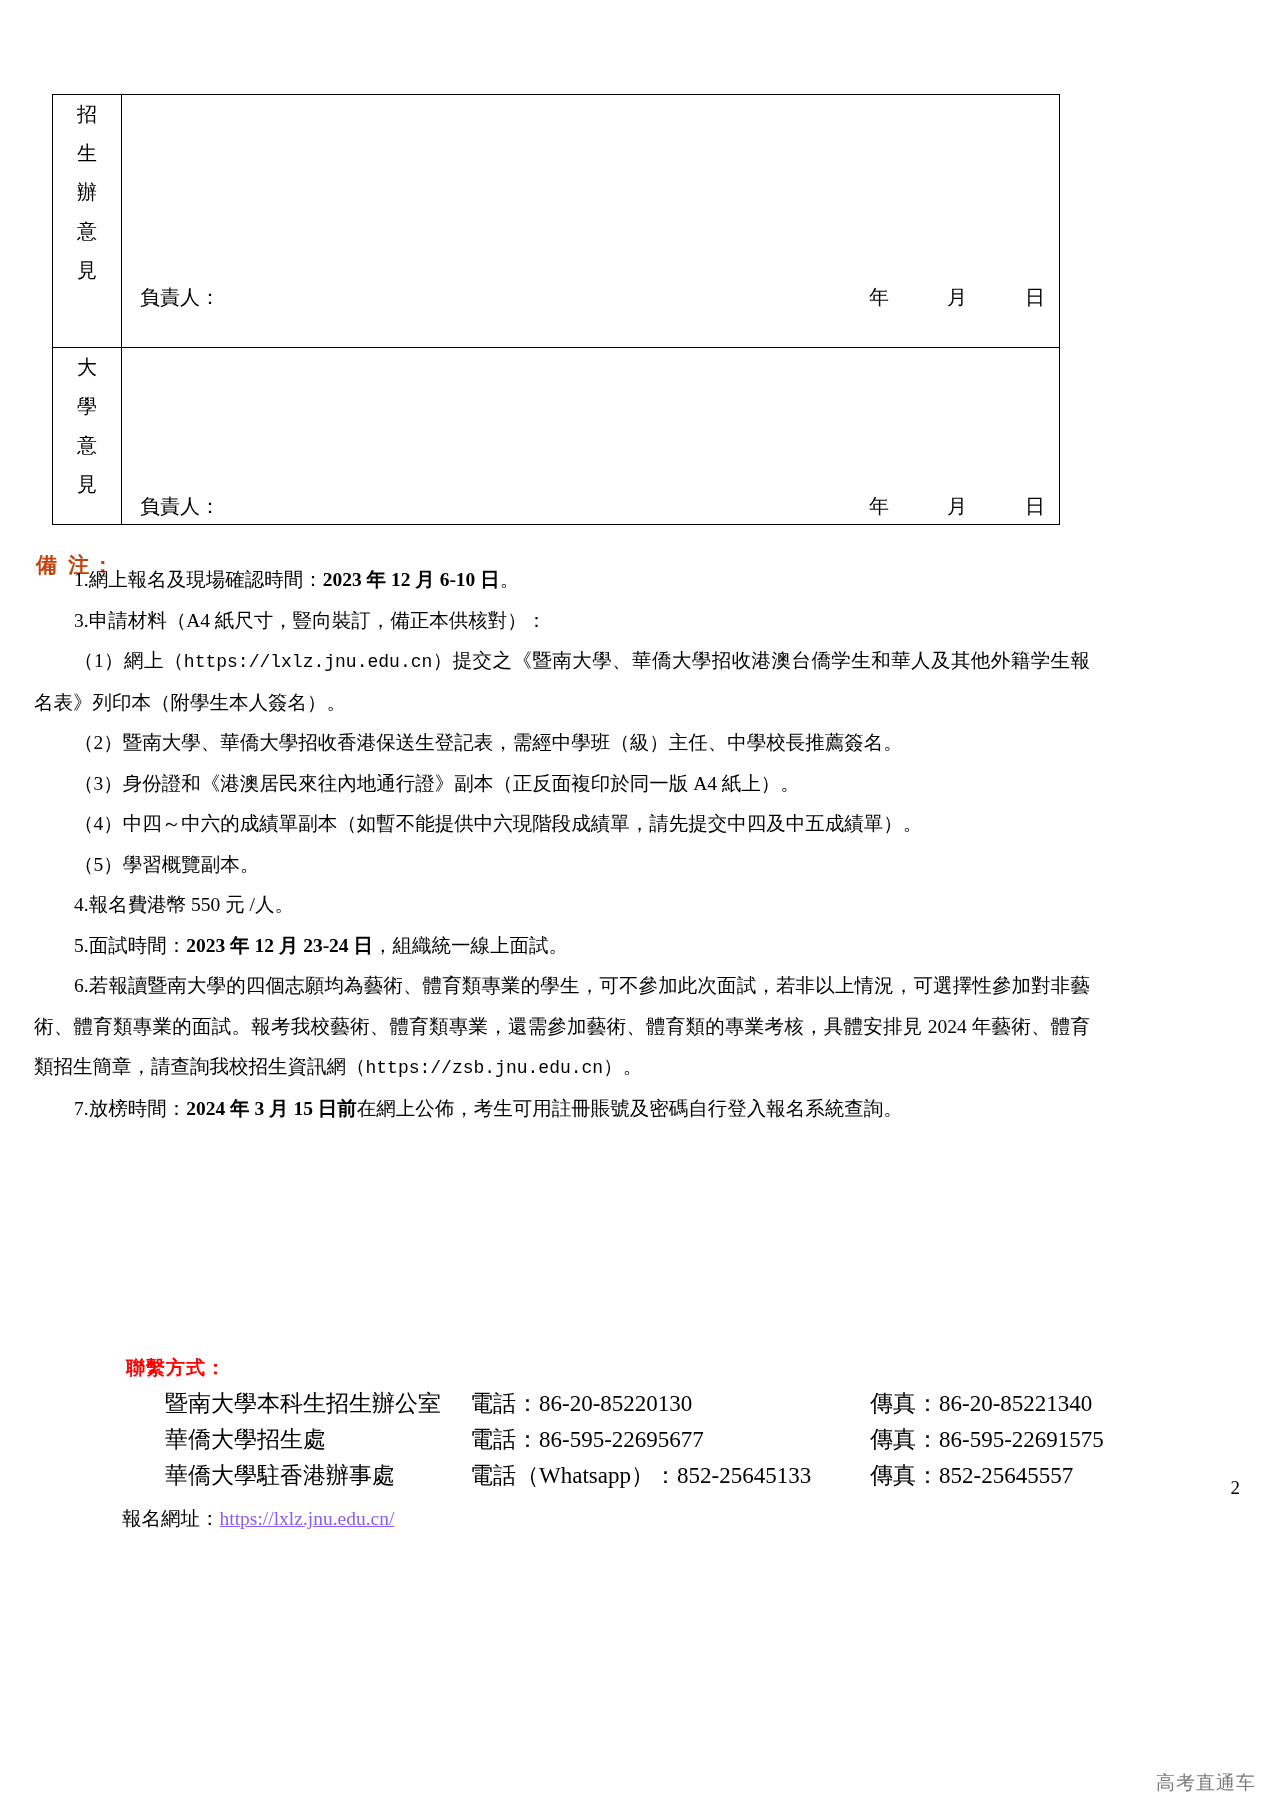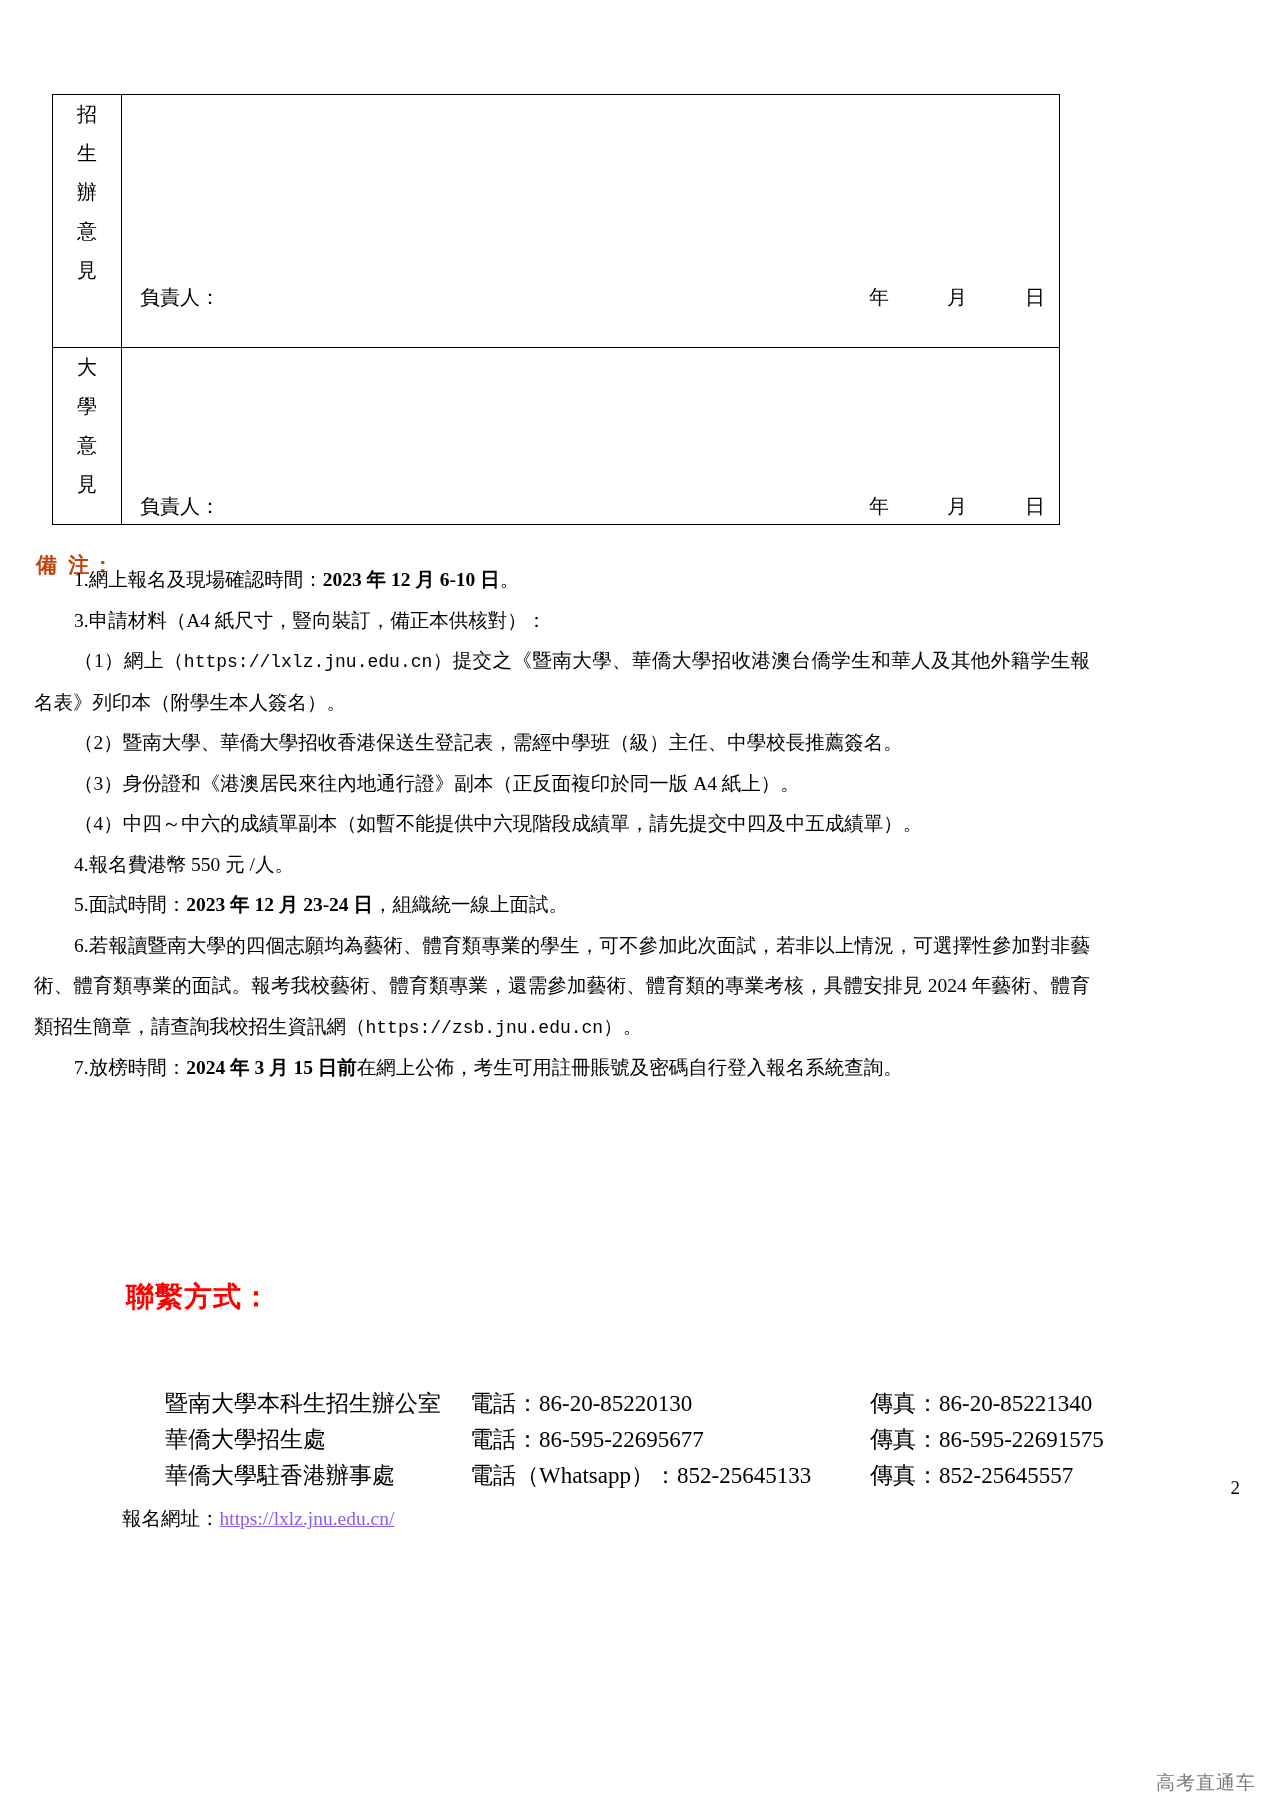--- a/index.html
+++ b/index.html
@@ -111,24 +111,24 @@
   .mono {
     font-family: "Liberation Mono", "DejaVu Sans Mono", monospace;
     font-size: 18px;
   }
   .bold { font-weight: bold; }
 
   
   .contact-title {
     position: absolute;
     left: 126px;
-    top: 1278px;
+    top: 1355px;
     color: #FF0000;
     font-weight: bold;
-    font-size: 28px;
+    font-size: 19px;
     letter-spacing: 1px;
   }
   .contact-table {
     position: absolute;
     left: 122px;
     top: 1388px;
     border-collapse: collapse;
     font-size: 23px;
     margin-left: 43px;
   }
@@ -231,20 +231,21 @@
     <p class="note-p nowrap">3.申請材料（A4 紙尺寸，豎向裝訂，備正本供核對）：</p>
 
     <p class="note-sub"><span>（1）網上（</span><span class="mono">https://lxlz.jnu.edu.cn</span><span>）提交之《暨南大學、華僑大學招收港澳台僑学生和華人及其他外籍学生報名表》列印本（附學生本人簽名）。</span></p>
 
     <p class="note-sub nowrap">（2）暨南大學、華僑大學招收香港保送生登記表，需經中學班（級）主任、中學校長推薦簽名。</p>
 
     <p class="note-sub nowrap">（3）身份證和《港澳居民來往內地通行證》副本（正反面複印於同一版 A4 紙上）。</p>
 
     <p class="note-sub nowrap">（4）中四～中六的成績單副本（如暫不能提供中六現階段成績單，請先提交中四及中五成績單）。</p>
 
+    <p class="note-sub nowrap">（5）學習概覽副本。</p>
 
     <p class="note-p nowrap">4.報名費港幣 550 元 /人。</p>
 
     <p class="note-p nowrap"><span>5.面試時間：</span><span class="bold">2023 年 12 月 23-24 日</span><span>，組織統一線上面試。</span></p>
 
     <p class="note-p"><span>6.若報讀暨南大學的四個志願均為藝術、體育類專業的學生，可不參加此次面試，若非以上情況，可選擇性參加對非藝術、體育類專業的面試。報考我校藝術、體育類專業，還需參加藝術、體育類的專業考核，具體安排見 2024 年藝術、體育類招生簡章，請查詢我校招生資訊網（</span><span class="mono">https://zsb.jnu.edu.cn</span><span>）。</span></p>
 
     <p class="note-p nowrap"><span>7.放榜時間：</span><span class="bold">2024 年 3 月 15 日前</span><span>在網上公佈，考生可用註冊賬號及密碼自行登入報名系統查詢。</span></p>
 
   </div>

